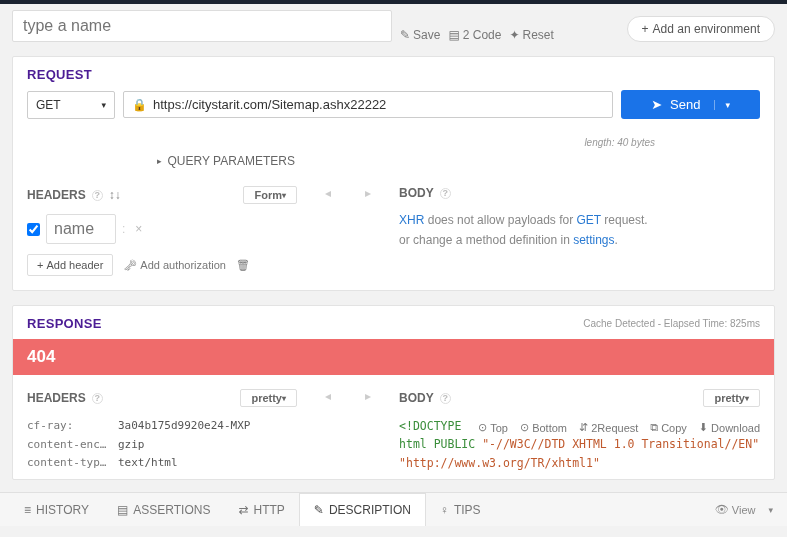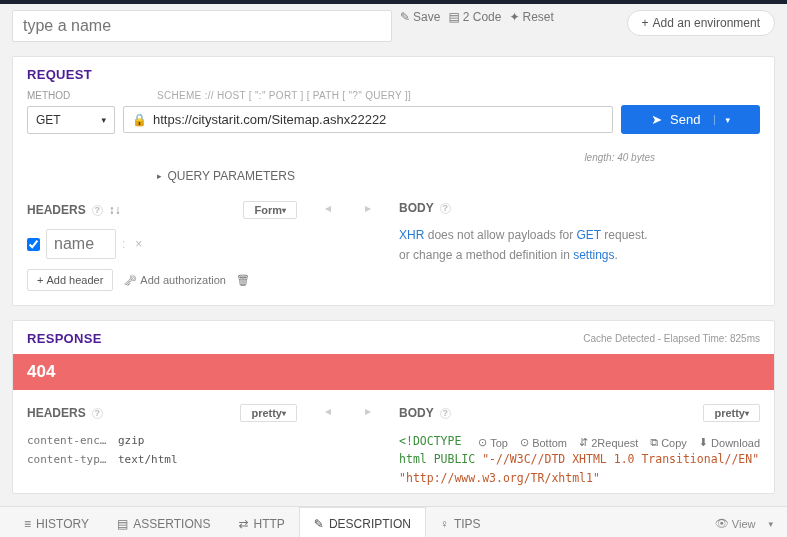--- a/index.html
+++ b/index.html
@@ -6,21 +6,21 @@
   body {
     font-family: -apple-system, BlinkMacSystemFont, "Segoe UI", Helvetica, Arial, sans-serif;
     font-size: 12px;
     background: #f2f2f2;
     color: #333;
     width: 787px;
   }
   .top-strip { height: 4px; background: #1b2330; }
 
   .topbar {
-    display: flex; align-items: flex-start; gap: 8px;
+    display: flex; align-items: flex-end; gap: 8px;
     padding: 6px 12px; background: #f2f2f2;
   }
   .name-input {
     flex: 0 0 380px;
     border: 1px solid #ddd; background: #fff;
     padding: 6px 10px; font-size: 16px; color: #888; border-radius: 2px;
   }
   .top-actions { display: flex; gap: 8px; align-items: center; color: #777; }
   .top-act { display: inline-flex; align-items: center; gap: 3px; cursor: pointer; font-size: 12px; }
   .spacer { flex: 1; }
@@ -138,24 +138,20 @@
   <div class="spacer"></div>
   <button class="env-btn">
     <span>+</span>
     <span>Add an environment</span>
   </button>
 </div>
 
 <div class="panel">
   <div class="panel-title">REQUEST</div>
 
-  <div style="display:flex;">
-    <div style="width:122px; font-size:10px; color:#999;">METHOD</div>
-    <div class="scheme-hint" style="margin-left:8px;">SCHEME :// HOST [ ":" PORT ] [ PATH [ "?" QUERY ]]</div>
-  </div>
 
   <div class="url-row">
     <div class="method-sel">
       <span>GET</span>
       <span style="font-size:9px;">▾</span>
     </div>
     <div class="url-box">
       <span>🔒</span>
       <input value="https://citystarit.com/Sitemap.ashx22222" style="">
     </div>
@@ -233,20 +229,24 @@
     <div class="col-left">
       <div class="sec-head">
         <span>HEADERS</span>
         <span class="help">?</span>
         <span class="form-pill">
           <span>pretty</span>
           <span style="font-size:8px;">▾</span>
         </span>
       </div>
       <div class="resp-hdrs" id="resp-hdrs">
+          <div>
+            <span class="hk">cf-ray:</span>
+            <span>3a04b175d9920e24-MXP</span>
+          </div>
           <div>
             <span class="hk">content-enc…</span>
             <span>gzip</span>
           </div>
           <div>
             <span class="hk">content-typ…</span>
             <span>text/html</span>
           </div>
         </div>
     </div>

